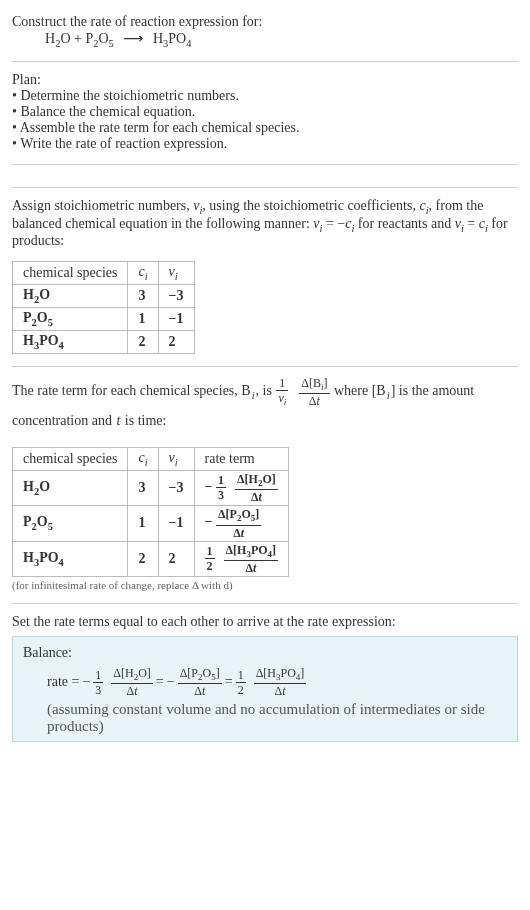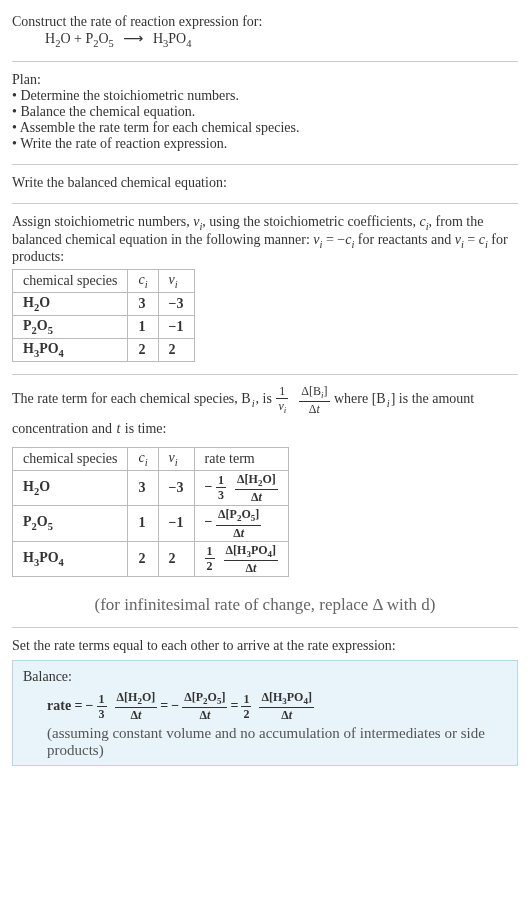--- a/index.html
+++ b/index.html
@@ -19,21 +19,21 @@
     border: none;
     border-top: 1px solid #ccc;
     margin: 4px 0;
   }
   .chem { font-family: Georgia, serif; margin-left: 33px; }
   sub { font-size: 0.75em; vertical-align: sub; }
   .arrow { padding: 0 6px; }
 
   table.data {
     border-collapse: collapse;
-    margin-top: 4px;
+    margin-top: 12px;
   }
   table.data th, table.data td {
     border: 1px solid #bbb;
     padding: 2px 10px;
     text-align: left;
     font-weight: bold;
   }
   table.data th { font-weight: normal; }
 
   .frac {
@@ -48,39 +48,37 @@
     border-bottom: 1px solid #333;
     padding: 0 2px 1px 2px;
   }
   .frac .den {
     display: block;
     padding: 1px 2px 0 2px;
   }
   .rate-expr { white-space: nowrap; }
 
   .small-note {
-    font-size: 17px;
+    font-size: 11px;
     color: #666;
-    margin-top: 18px;
-    text-align: center;
+    margin-top: 2px;
   }
 
   .answer-box {
     background: #e8f4fa;
     border: 1px solid #b8d8e8;
     padding: 8px 10px 6px 10px;
     margin-top: 6px;
   }
   .answer-box .ans-label {
     margin-bottom: 6px;
   }
   .answer-box .ans-body {
     padding-left: 24px;
     margin-bottom: 4px;
-    font-weight: bold;
   }
   .answer-box .ans-note {
     font-size: 15px;
     padding-left: 24px;
     color: #555;
   }
 
   .ital { font-style: italic; }
   .flex-line { display:flex; align-items:center; flex-wrap:wrap; gap:2px;}
   .flex-line > * { margin-right:1px; }
@@ -101,21 +99,20 @@
 <div class="section">
   <div>Plan:</div>
   <div>• Determine the stoichiometric numbers.</div>
   <div>• Balance the chemical equation.</div>
   <div>• Assemble the rate term for each chemical species.</div>
   <div>• Write the rate of reaction expression.</div>
 </div>
 <hr>
 
 <div class="section">
-  <div>Write the balanced chemical equation:</div>
 </div>
 <hr>
 
 <div class="section">
   <div>
     <span>Assign stoichiometric numbers, </span><span class="ital">ν</span><sub class="ital">i</sub><span>, using the stoichiometric coefficients, </span><span class="ital">c</span><sub class="ital">i</sub><span>, from the balanced chemical equation in the following manner: </span><span class="ital">ν</span><sub class="ital">i</sub><span> = −</span><span class="ital">c</span><sub class="ital">i</sub><span> for reactants and </span><span class="ital">ν</span><sub class="ital">i</sub><span> = </span><span class="ital">c</span><sub class="ital">i</sub><span> for products:</span>
   </div>
   <table class="data">
     <tbody>
         <tr>

